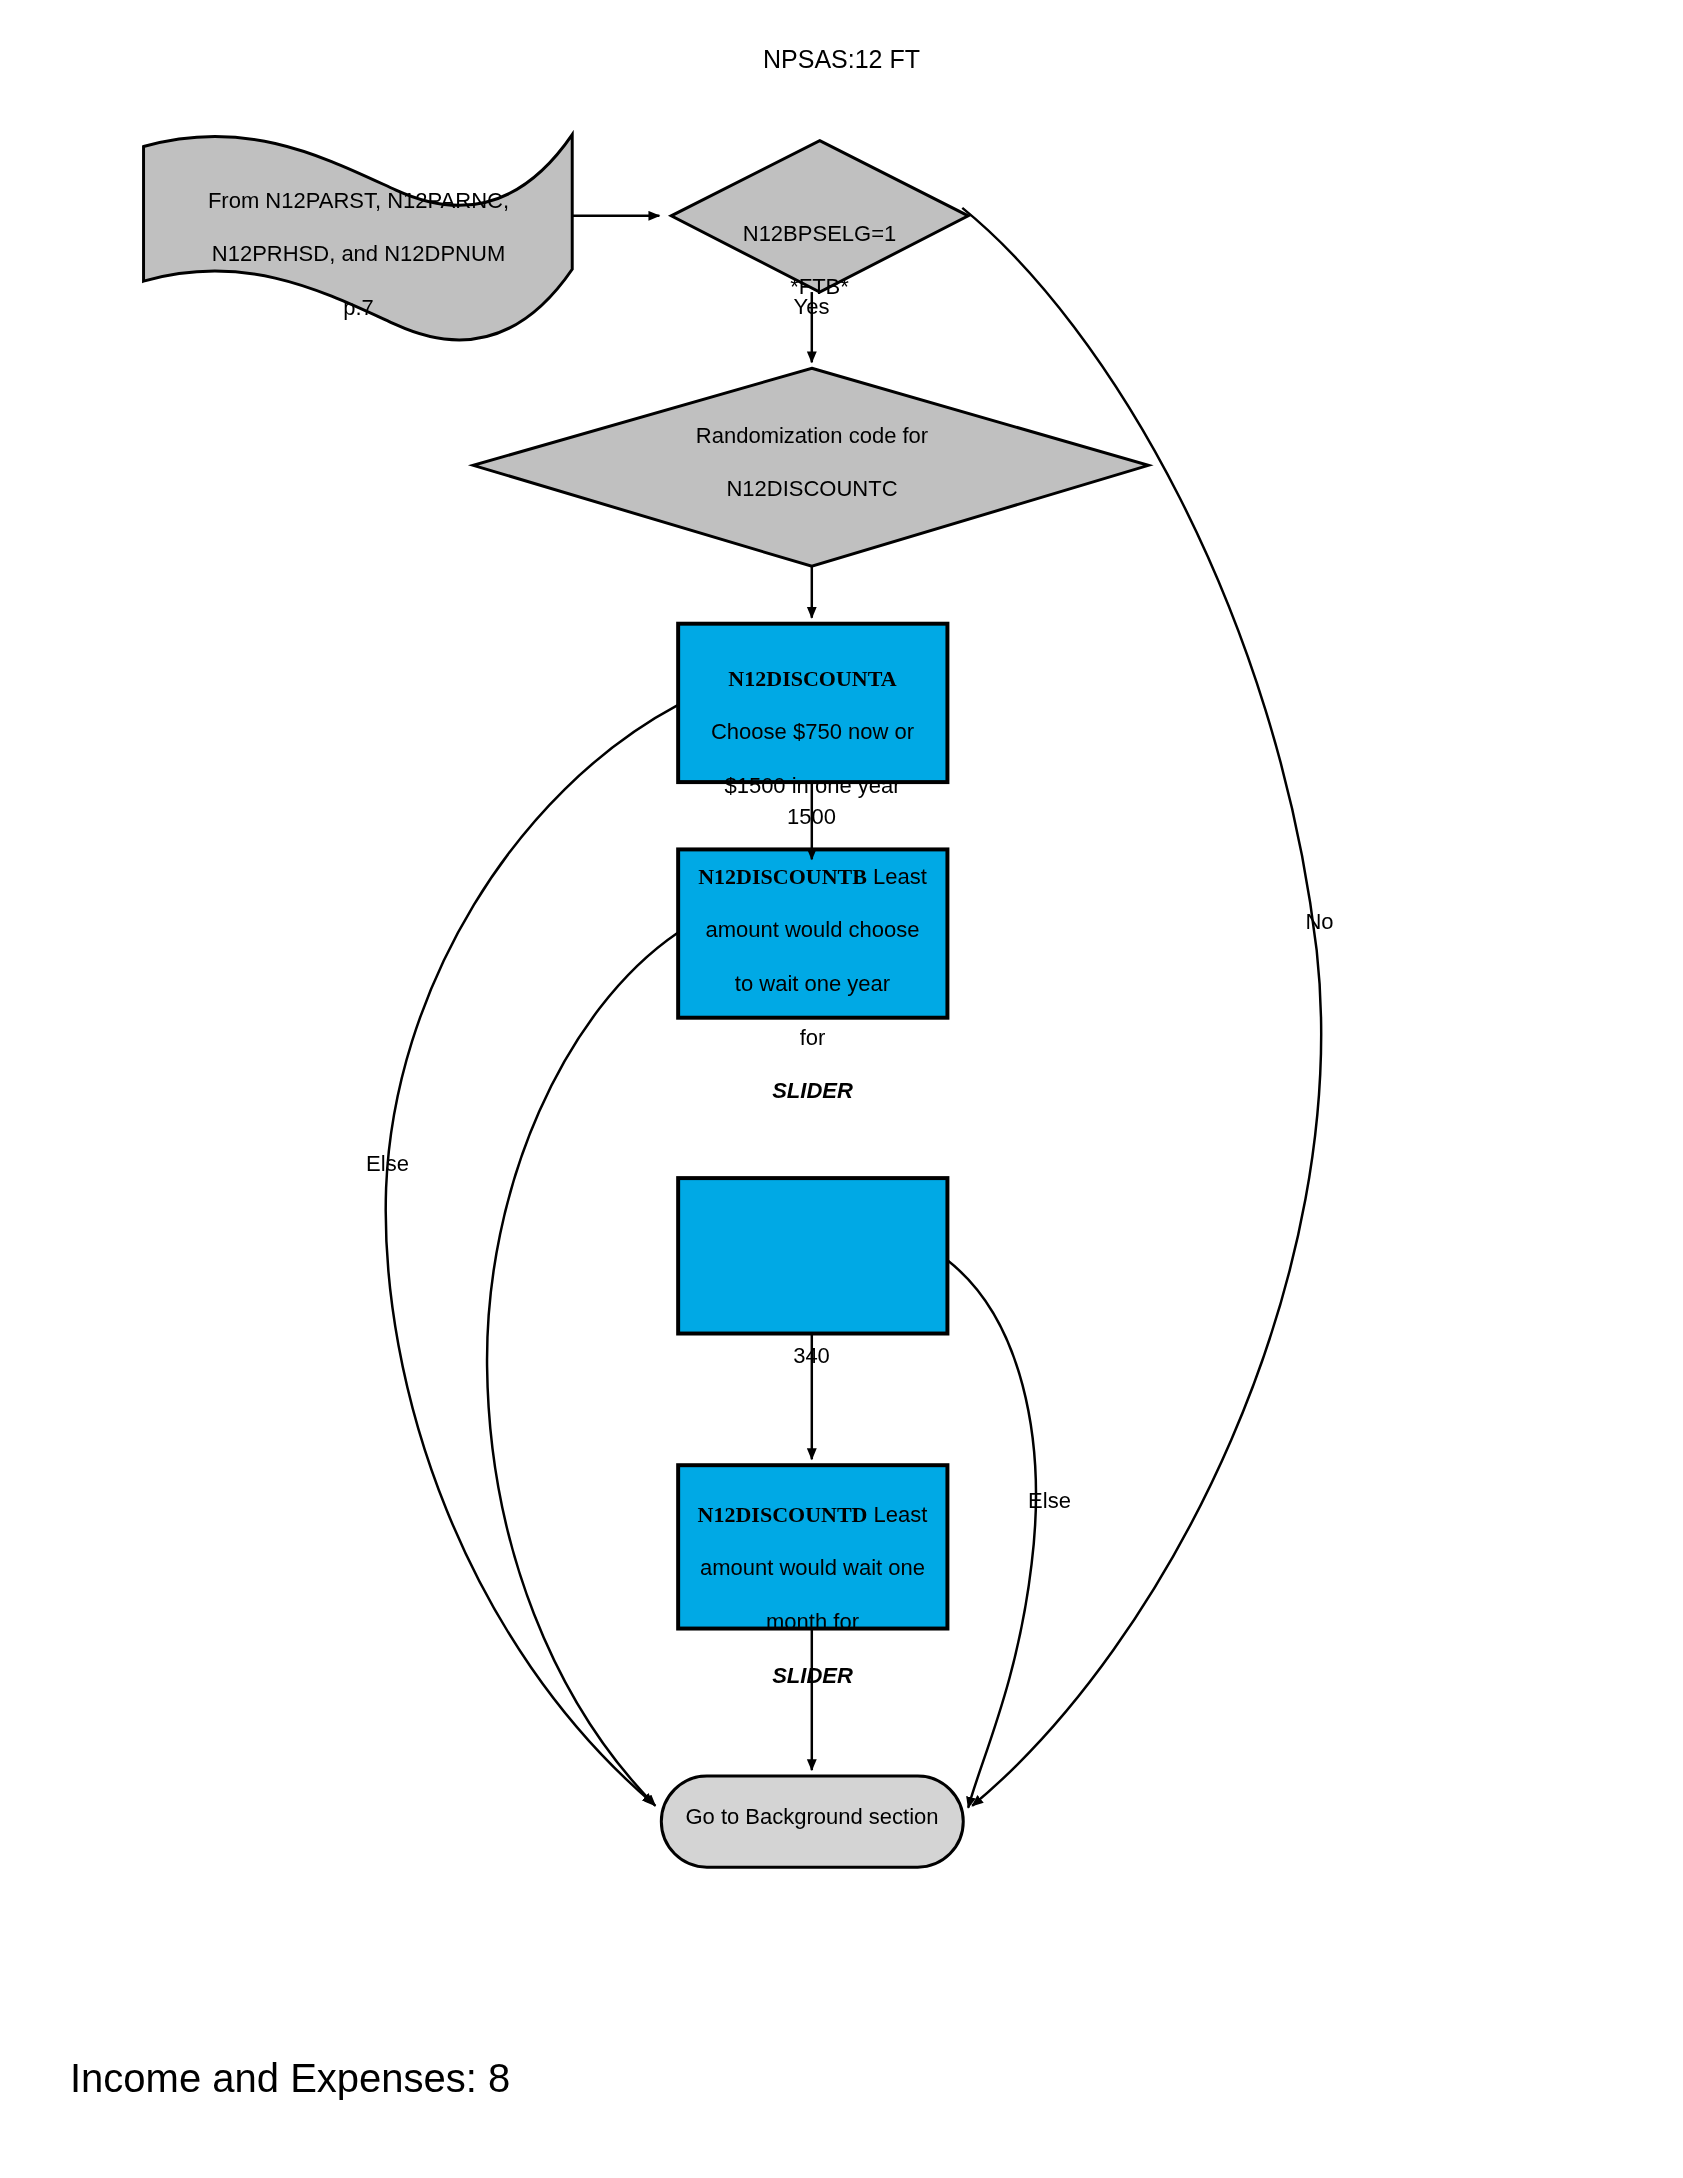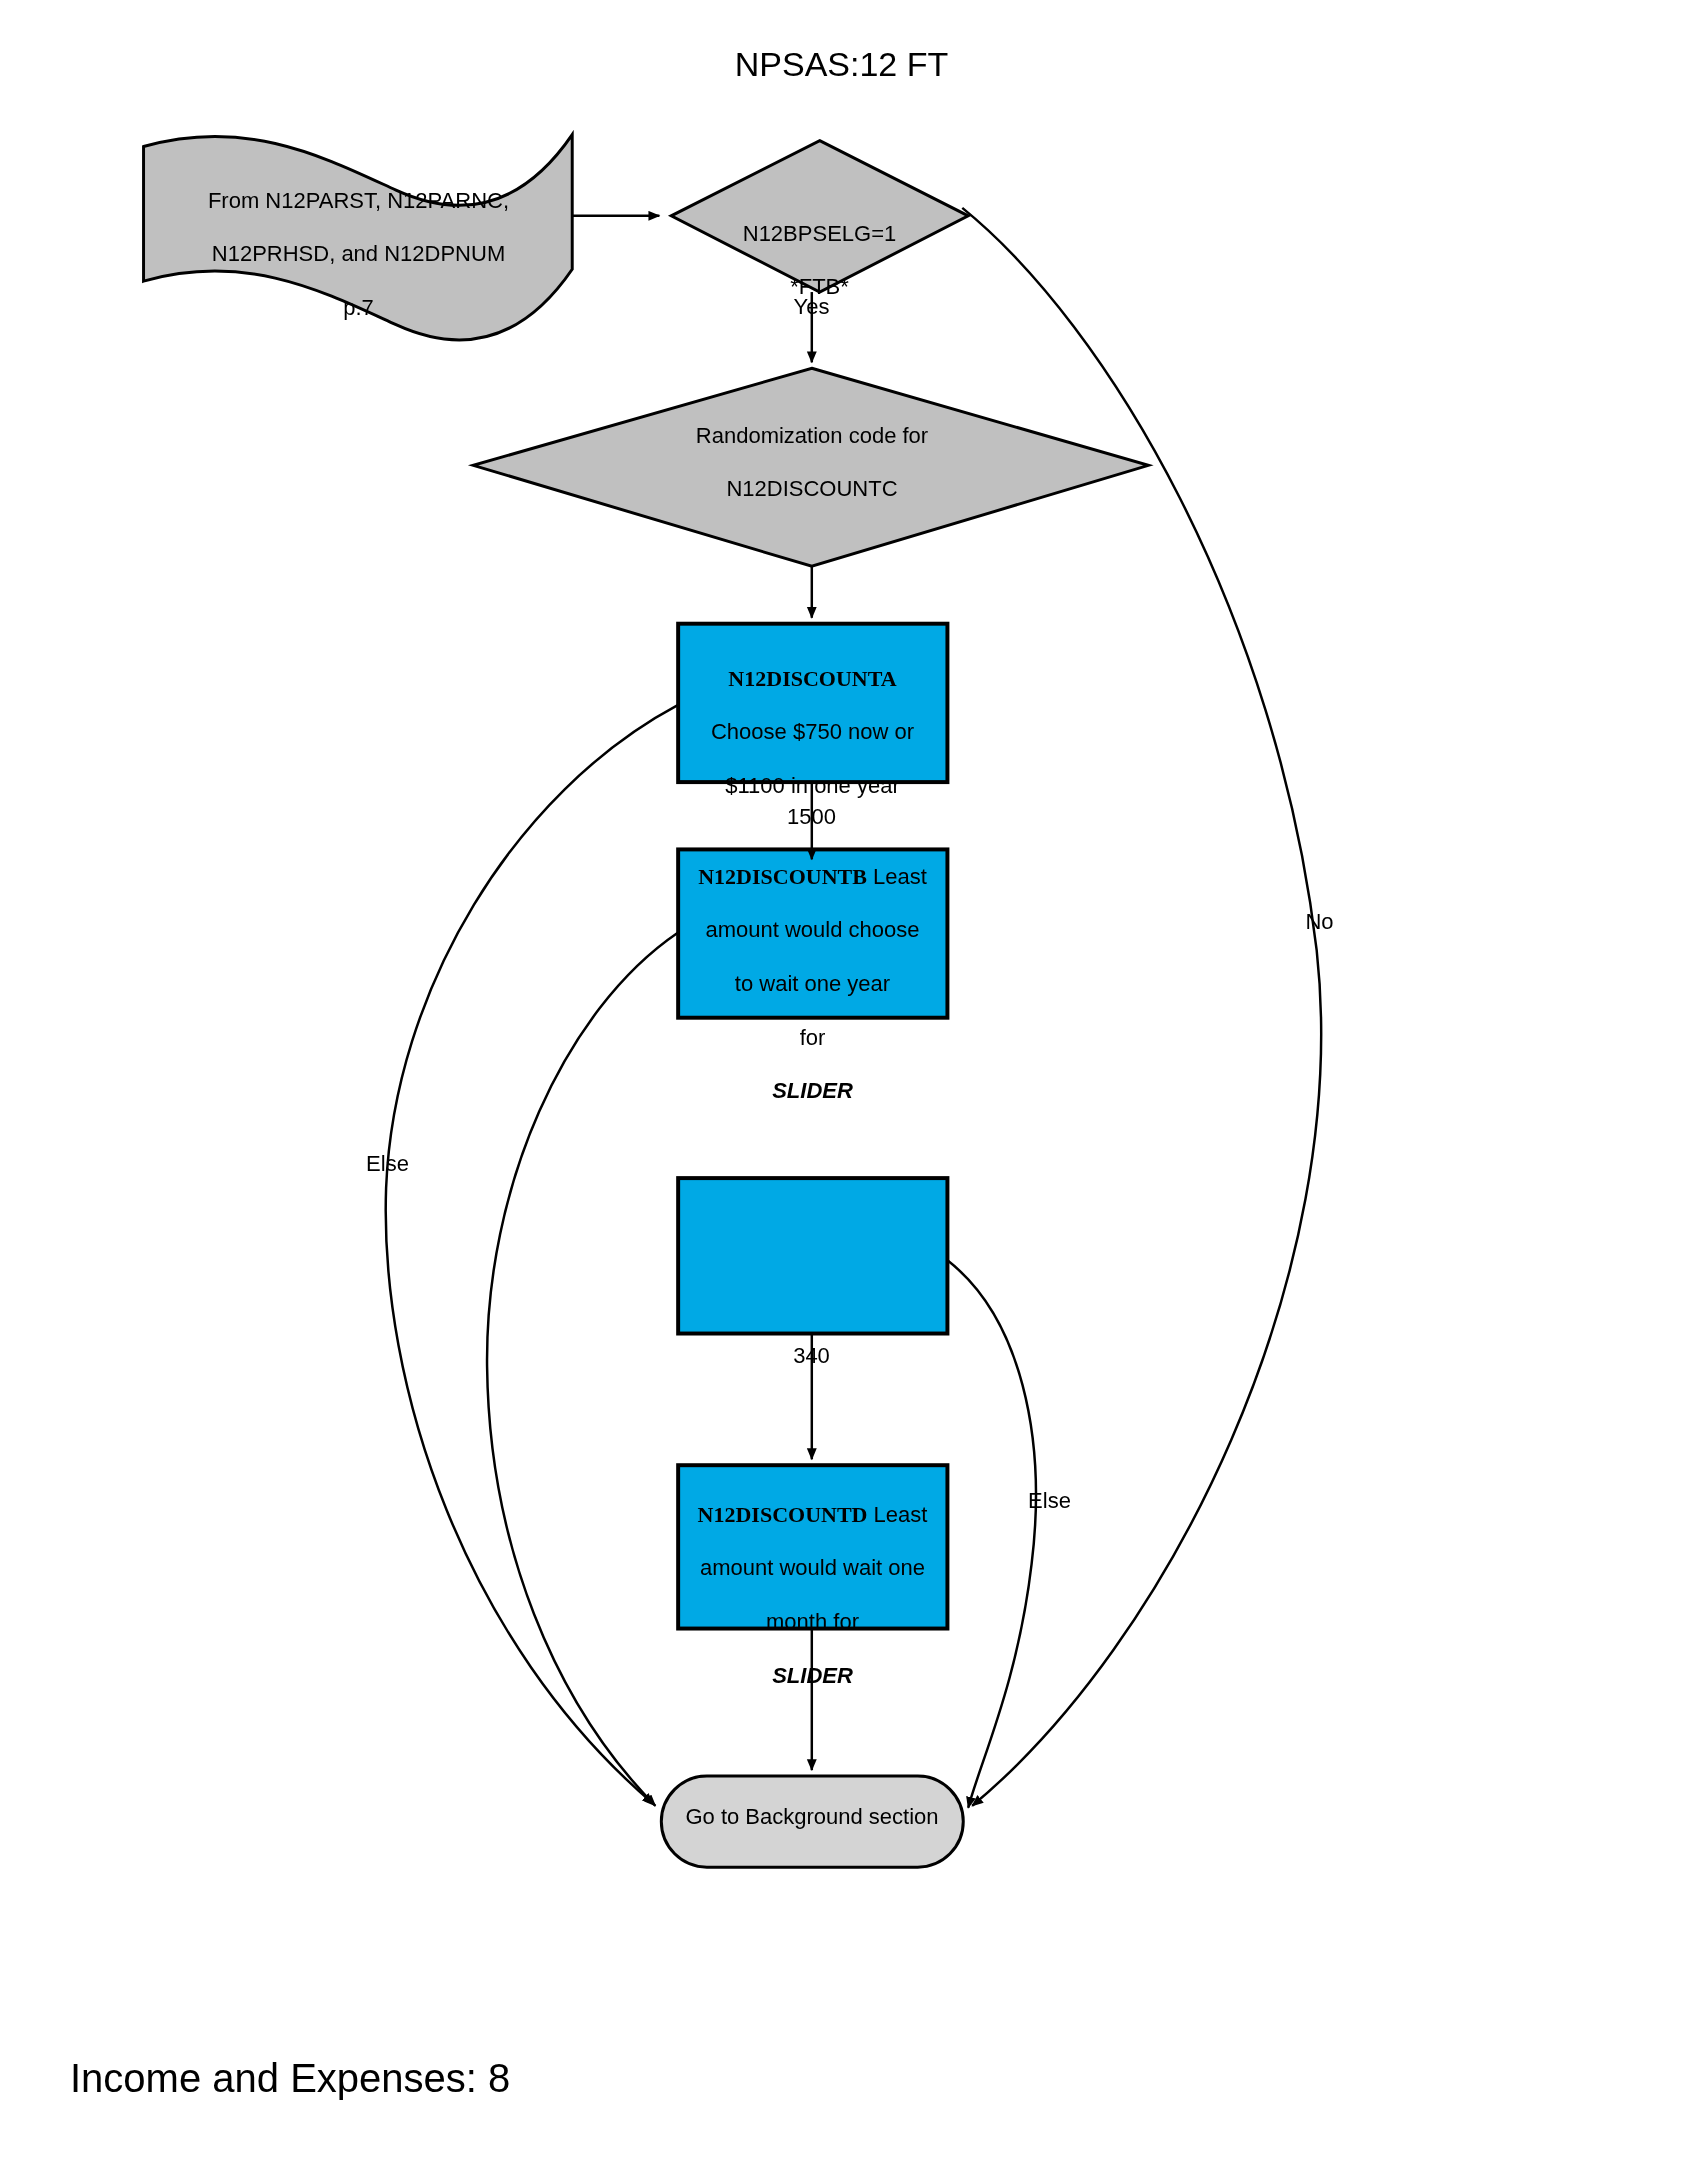--- a/index.html
+++ b/index.html
@@ -1,20 +1,20 @@
 <!DOCTYPE html>
 <html><head>
 <meta charset="utf-8">
 <style>
   html,body{margin:0;padding:0;background:#fff;}
   body{width:1683px;height:2178px;position:relative;font-family:"Liberation Sans",sans-serif;}
   #canvas{position:absolute;left:0;top:0;width:1683px;height:2178px;}
   svg.layer{position:absolute;left:0;top:0;width:1683px;height:2178px;overflow:visible;}
   .txt{position:absolute;color:#000;text-align:center;line-height:1.22;white-space:pre-line;}
-  .ttl{font-size:34px;}
+  .ttl{font-size:25px;}
   .ftr{font-size:40px;text-align:left;margin-left:20px;}
   .nodetext{font-size:22px;}
   .edgelbl{font-size:22px;}
   .bold{font-weight:bold;font-family:Liberation Serif, serif;}
   .ital{font-style:italic;font-weight:bold;}
 </style>
 </head>
 <body>
 
 <div id="canvas">
@@ -70,21 +70,21 @@
   </div>
 
   <div class="txt nodetext" style="left:535px;top:396px;width:554px;">
     <div>Randomization code for</div>
     <div>N12DISCOUNTC</div>
   </div>
 
   <div class="txt nodetext" style="left:683px;top:639px;width:259px;">
     <div class="bold">N12DISCOUNTA</div>
     <div>Choose $750 now or</div>
-    <div>$1100 in one year</div>
+    <div>$1500 in one year</div>
   </div>
 
   <div class="txt nodetext" style="left:673px;top:837px;width:279px;">
     <div><span class="bold">N12DISCOUNTB</span><span> Least</span></div>
     <div>amount would choose</div>
     <div>to wait one year</div>
     <div>for</div>
     <div class="ital">SLIDER</div>
   </div>
 

